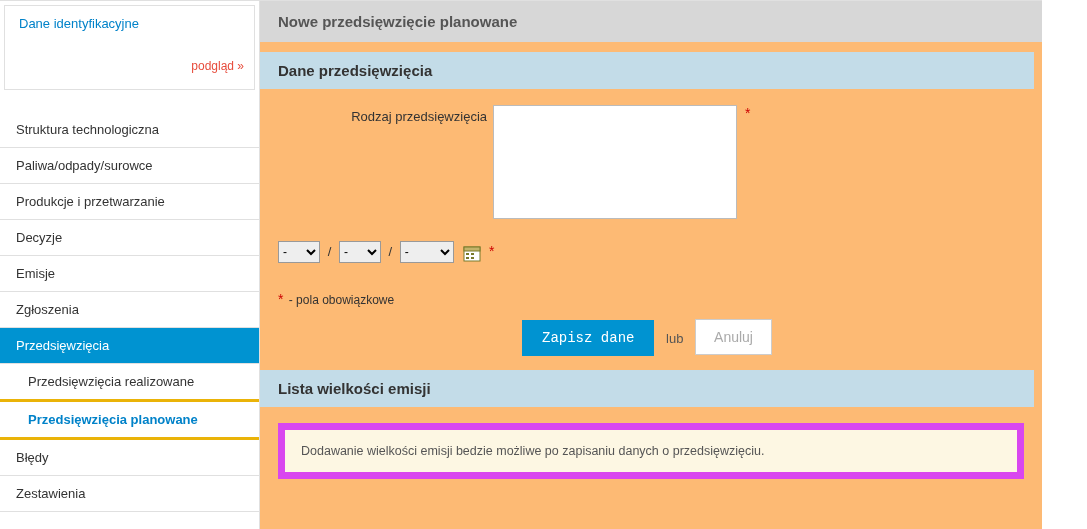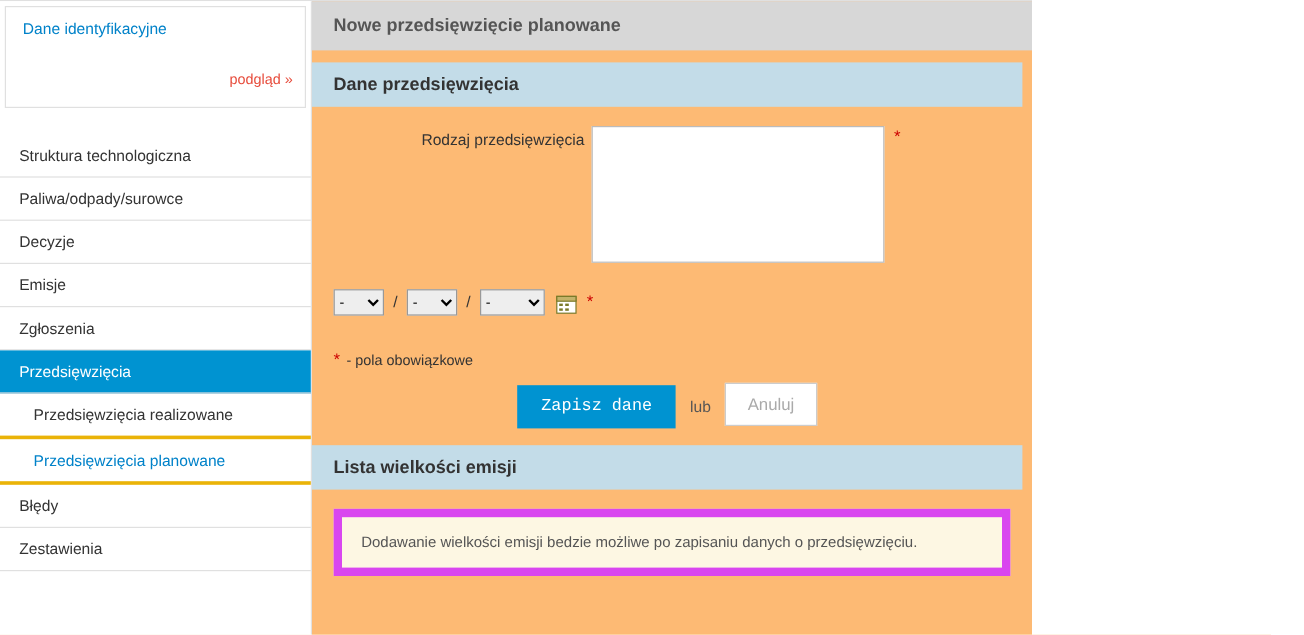--- a/index.html
+++ b/index.html
@@ -5,21 +5,21 @@
   * { box-sizing: border-box; }
   body {
     margin: 0;
     font-family: Arial, Helvetica, sans-serif;
     font-size: 13px;
     color: #333;
     background: #fff;
   }
   .container {
     display: flex;
-    width: 860px;
+    width: 1042px;
     min-height: 529px;
     border-top: 1px solid #e0e0e0;
   }
   
   .sidebar {
     width: 260px;
     flex-shrink: 0;
     border-right: 1px solid #e0e0e0;
     background: #fff;
   }
@@ -56,21 +56,21 @@
   }
   .nav-sub {
     padding: 10px 16px 10px 28px;
     border-bottom: 3px solid #eab308;
     cursor: pointer;
     font-size: 13px;
     color: #333;
   }
   .nav-sub.active {
     color: #0082c9;
-    font-weight: normal;
+    font-weight: bold;
   }
   
   .main {
     flex: 1;
     background: #fdba74;
   }
   .page-title {
     background: #d7d7d7;
     color: #555;
     font-weight: bold;
@@ -185,20 +185,23 @@
     <div class="ident-block">
       <div class="ident-title">Dane identyfikacyjne</div>
       <a class="ident-link">podgląd »</a>
     </div>
     <div class="nav">
       <div class="nav-item">
         <span>Struktura technologiczna</span>
       </div>
       <div class="nav-item">
         <span>Paliwa/odpady/surowce</span>
+      </div>
+      <div class="nav-item">
+        <span>Produkcje i przetwarzanie</span>
       </div>
       <div class="nav-item">
         <span>Decyzje</span>
       </div>
       <div class="nav-item">
         <span>Emisje</span>
       </div>
       <div class="nav-item">
         <span>Zgłoszenia</span>
       </div>

